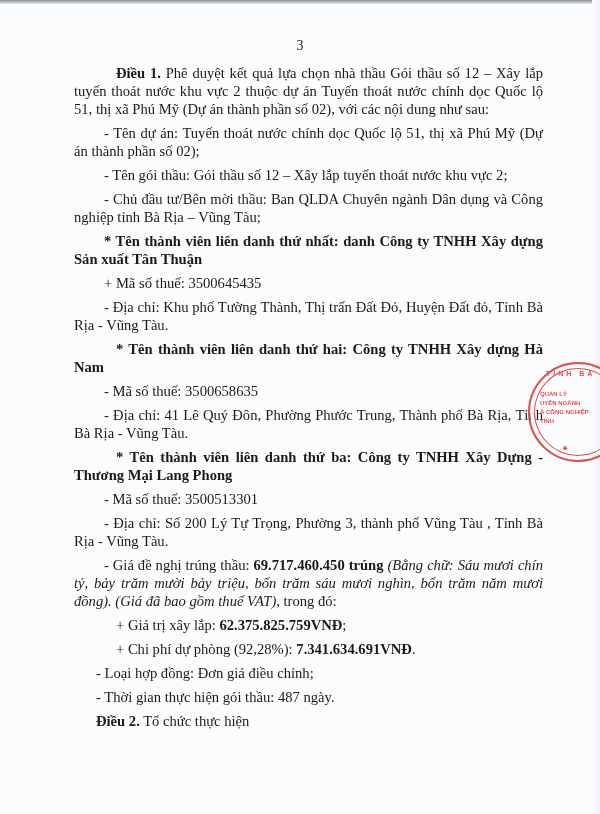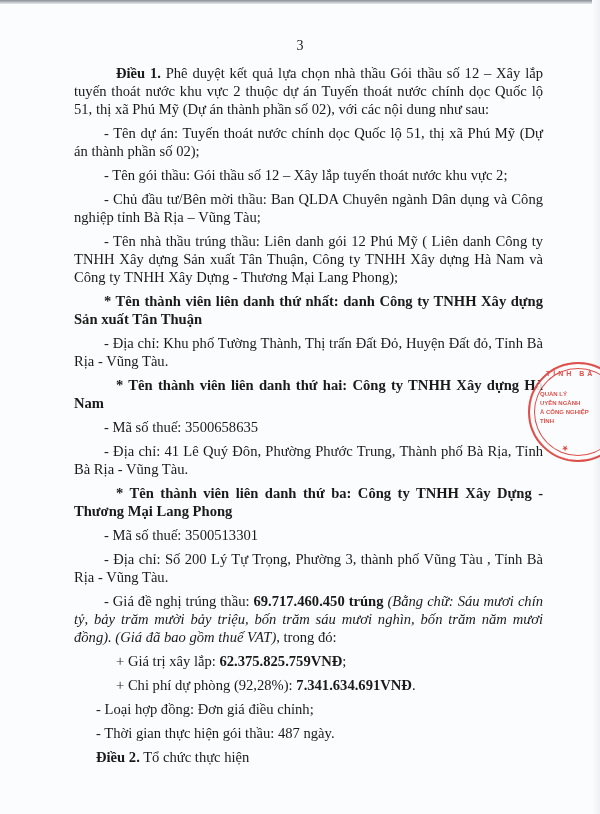--- a/index.html
+++ b/index.html
@@ -56,23 +56,23 @@
 <div class="right-edge"></div>
 
 <div class="page-num">3</div>
 
 <div class="content">
   <p class="ind2"><b>Điều 1.</b><span> Phê duyệt kết quả lựa chọn nhà thầu Gói thầu số 12 – Xây lắp tuyến thoát nước khu vực 2 thuộc dự án Tuyến thoát nước chính dọc Quốc lộ 51, thị xã Phú Mỹ (Dự án thành phần số 02), với các nội dung như sau:</span></p>
 
   <p class="ind">- Tên dự án: Tuyến thoát nước chính dọc Quốc lộ 51, thị xã Phú Mỹ (Dự án thành phần số 02);</p>
   <p class="ind">- Tên gói thầu: Gói thầu số 12 – Xây lắp tuyến thoát nước khu vực 2;</p>
   <p class="ind">- Chủ đầu tư/Bên mời thầu: Ban QLDA Chuyên ngành Dân dụng và Công nghiệp tỉnh Bà Rịa – Vũng Tàu;</p>
-  <p class="ind">- Tên nhà thầu trúng thầu: Liên danh gói 12 Phú Mỹ ( Liên danh Công ty TNHH Xây dựng Sản xuất Tân Thuận, Công ty TNHH Xây dựng Hà Nam và Công ty TNHH Xây Dựng - Thương Mại Lang Phong);</p>
 
   <p class="ind"><b>* Tên thành viên liên danh thứ nhất: danh Công ty TNHH Xây dựng Sản xuất Tân Thuận</b></p>
+  <p class="ind">+ Mã số thuế: 3500645435</p>
   <p class="ind">- Địa chỉ: Khu phố Tường Thành, Thị trấn Đất Đỏ, Huyện Đất đỏ, Tỉnh Bà Rịa - Vũng Tàu.</p>
 
   <p class="ind2"><b>* Tên thành viên liên danh thứ hai: Công ty TNHH Xây dựng Hà Nam</b></p>
   <p class="ind">- Mã số thuế: 3500658635</p>
   <p class="ind">- Địa chỉ: 41 Lê Quý Đôn, Phường Phước Trung, Thành phố Bà Rịa, Tỉnh Bà Rịa - Vũng Tàu.</p>
 
   <p class="ind2"><b>* Tên thành viên liên danh thứ ba: Công ty TNHH Xây Dựng - Thương Mại Lang Phong</b></p>
   <p class="ind">- Mã số thuế: 3500513301</p>
   <p class="ind">- Địa chỉ: Số 200 Lý Tự Trọng, Phường 3, thành phố Vũng Tàu , Tỉnh Bà Rịa - Vũng Tàu.</p>
 

